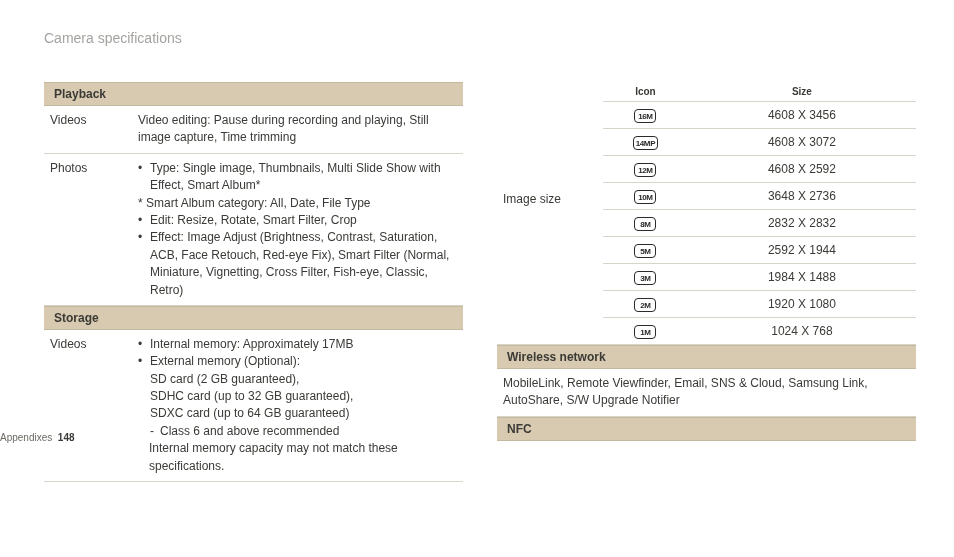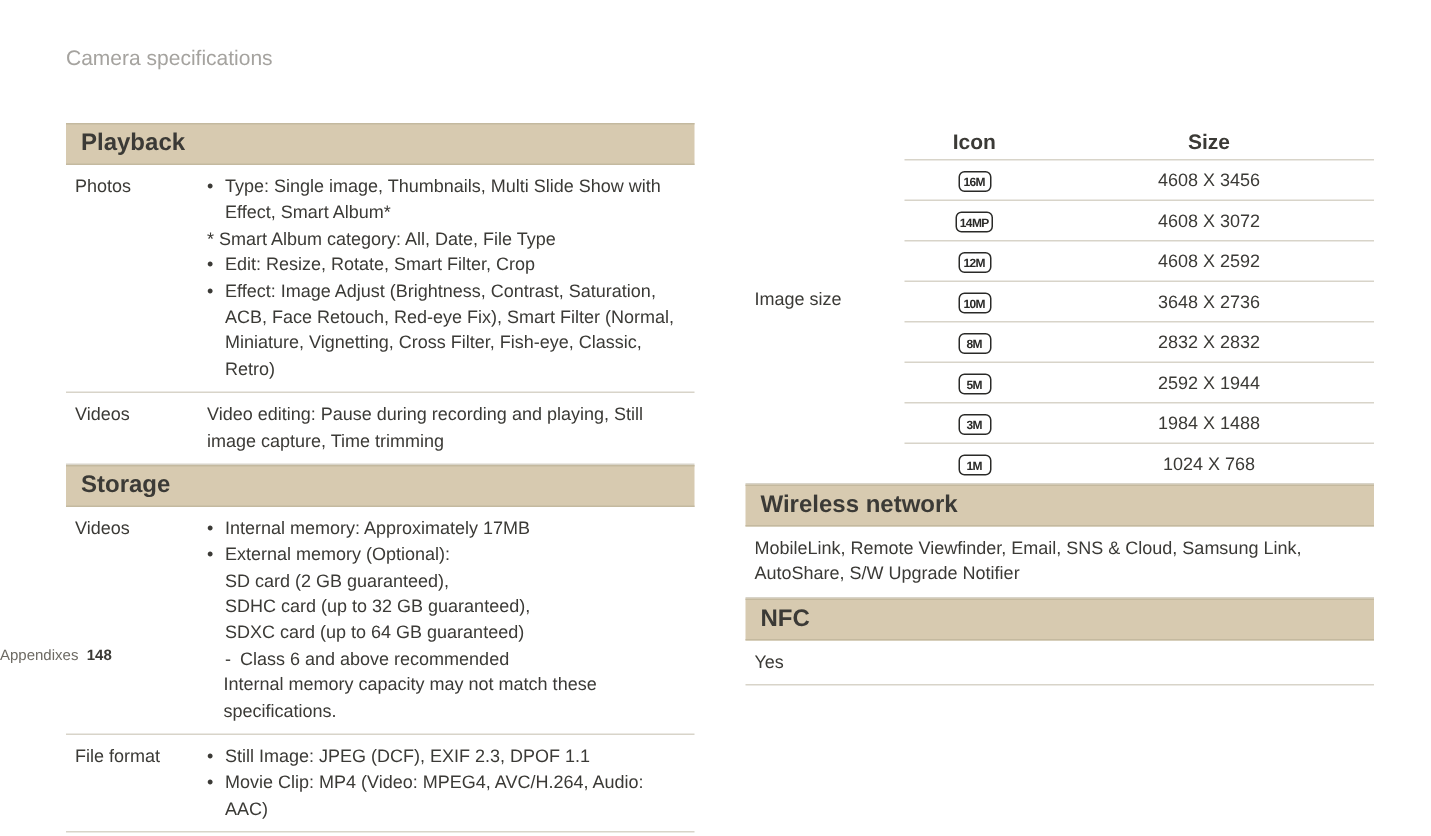--- a/index.html
+++ b/index.html
@@ -33,21 +33,21 @@
     width: 872px;
     display: flex;
     gap: 34px;
   }
   .col {
     width: 419px;
   }
   .section-hdr {
     background: #d7cab0;
     font-weight: 600;
-    font-size: 16px;
+    font-size: 12px;
     padding: 4px 10px;
     border-top: 1px solid #c4b99f;
     border-bottom: 1px solid #c4b99f;
   }
   .row {
     display: flex;
     border-bottom: 1px solid #d8d4c9;
     padding: 6px 0 6px 0;
     line-height: 1.45;
   }
@@ -96,21 +96,21 @@
     width: 100px;
     padding: 110px 0 0 6px;
     flex: none;
   }
   table.size {
     border-collapse: collapse;
     width: 100%;
   }
   table.size th {
     font-weight: 600;
-    font-size: 14px;
+    font-size: 10px;
     text-align: center;
     padding: 4px 0;
     border-bottom: 1px solid #d8d4c9;
   }
   table.size td {
     text-align: center;
     padding: 4px 0;
     border-bottom: 1px solid #d8d4c9;
     height: 18px;
   }
@@ -152,64 +152,55 @@
 
   <div class="header">Camera specifications</div>
 
   <div class="columns">
 
     <div class="col">
 
       <div class="section-hdr">Playback</div>
 
       <div class="row">
+        <div class="lbl">Videos</div>
+        <div class="val">Video editing: Pause during recording and playing, Still image capture, Time trimming</div>
+      </div>
+
+      <div class="row">
         <div class="lbl">Photos</div>
         <div class="val">
           <ul class="bullets">
             <li>Type: Single image, Thumbnails, Multi Slide Show with Effect, Smart Album*</li>
           </ul>
           <div>* Smart Album category: All, Date, File Type</div>
           <ul class="bullets">
             <li>Edit: Resize, Rotate, Smart Filter, Crop</li>
             <li>Effect: Image Adjust (Brightness, Contrast, Saturation, ACB, Face Retouch, Red-eye Fix), Smart Filter (Normal, Miniature, Vignetting, Cross Filter, Fish-eye, Classic, Retro)</li>
           </ul>
         </div>
-      </div>
-
-      <div class="row">
-        <div class="lbl">Videos</div>
-        <div class="val">Video editing: Pause during recording and playing, Still image capture, Time trimming</div>
       </div>
 
       <div class="section-hdr">Storage</div>
 
       <div class="row">
         <div class="lbl">Videos</div>
         <div class="val">
           <ul class="bullets">
             <li>Internal memory: Approximately 17MB</li>
             <li>External memory (Optional):</li>
           </ul>
           <div class="indent1">SD card (2 GB guaranteed),</div>
           <div class="indent1">SDHC card (up to 32 GB guaranteed),</div>
           <div class="indent1">SDXC card (up to 64 GB guaranteed)</div>
           <div class="dash-line">Class 6 and above recommended</div>
           <div class="note">Internal memory capacity may not match these specifications.</div>
         </div>
       </div>
 
-      <div class="row">
-        <div class="lbl">File format</div>
-        <div class="val">
-          <ul class="bullets">
-            <li>Still Image: JPEG (DCF), EXIF 2.3, DPOF 1.1</li>
-            <li>Movie Clip: MP4 (Video: MPEG4, AVC/H.264, Audio: AAC)</li>
-          </ul>
-        </div>
-      </div>
 
     </div>
 
     <div class="col">
 
       <div class="imgsize-block">
         <div class="imgsize-lbl">Image size</div>
         <table class="size">
           <thead>
             <tr>
@@ -240,32 +231,35 @@
               </tr>
               <tr>
                 <td><span class="icon-box">5M</span></td>
                 <td>2592 X 1944</td>
               </tr>
               <tr>
                 <td><span class="icon-box">3M</span></td>
                 <td>1984 X 1488</td>
               </tr>
               <tr>
+                <td><span class="icon-box">2M</span></td>
+                <td>1920 X 1080</td>
+              </tr>
+              <tr>
                 <td><span class="icon-box">1M</span></td>
                 <td>1024 X 768</td>
               </tr>
             </tbody>
         </table>
       </div>
 
       <div class="section-hdr">Wireless network</div>
       <div class="plain-row">MobileLink, Remote Viewfinder, Email, SNS &amp; Cloud, Samsung Link, AutoShare, S/W Upgrade Notifier</div>
 
       <div class="section-hdr">NFC</div>
-      <div class="plain-row">Yes</div>
 
     </div>
 
   </div>
 
   <div class="footer">
     <span>Appendixes</span>&nbsp;&nbsp;<b>148</b>
   </div>
 
 </div>

